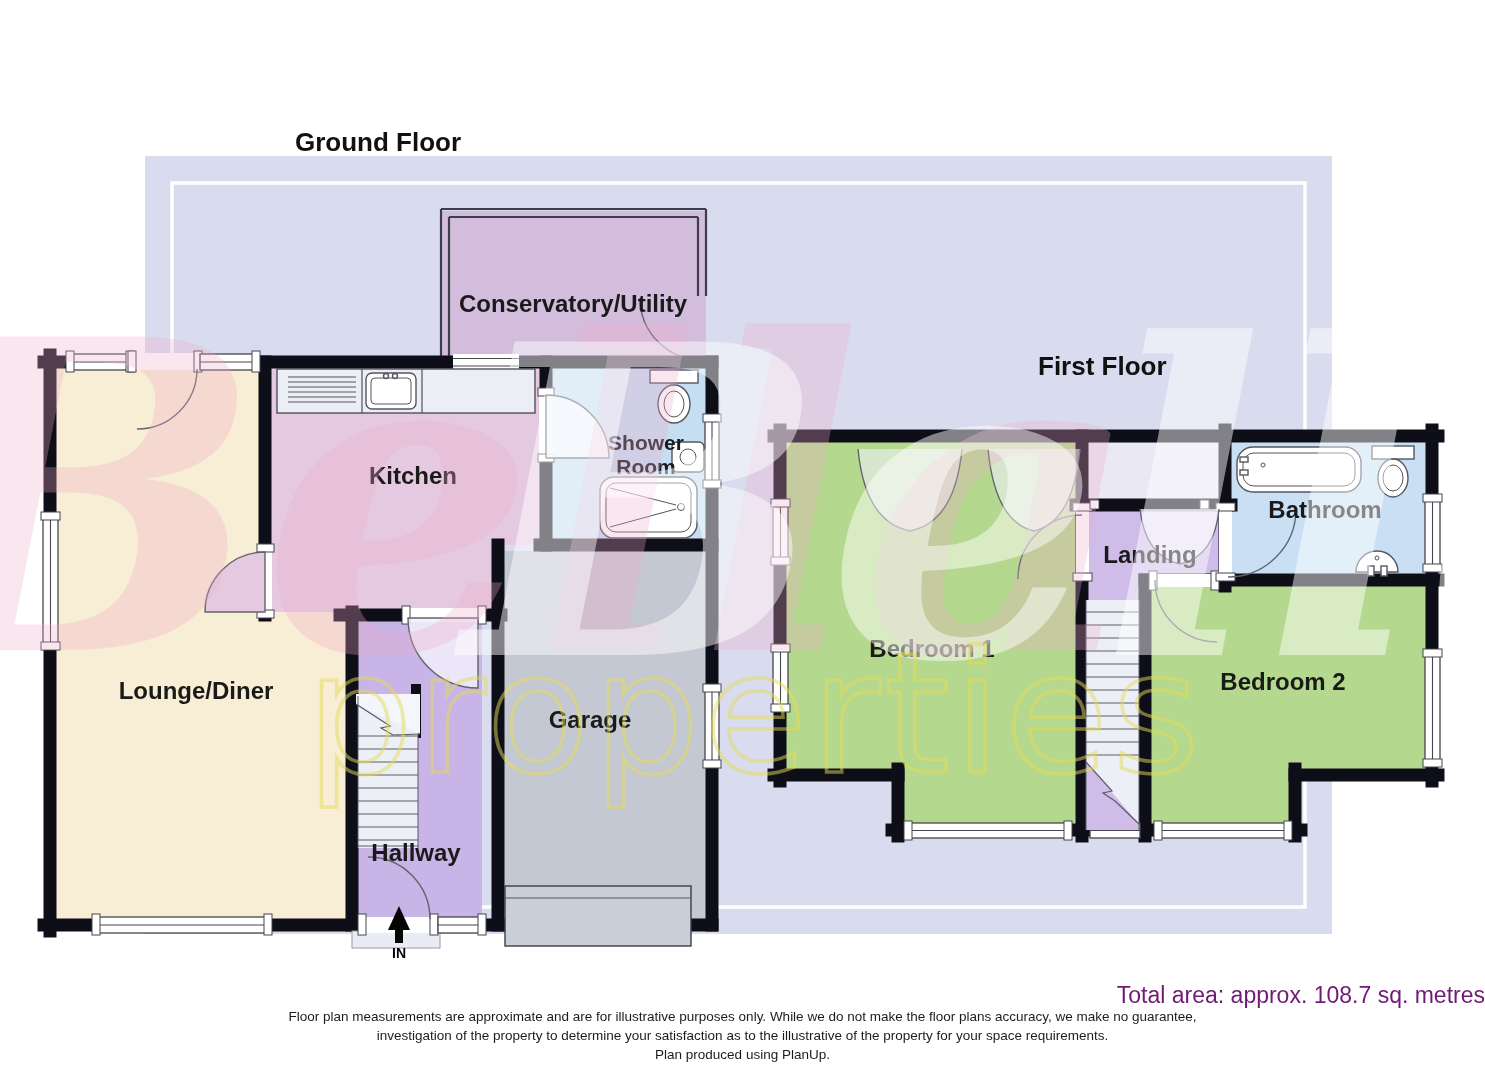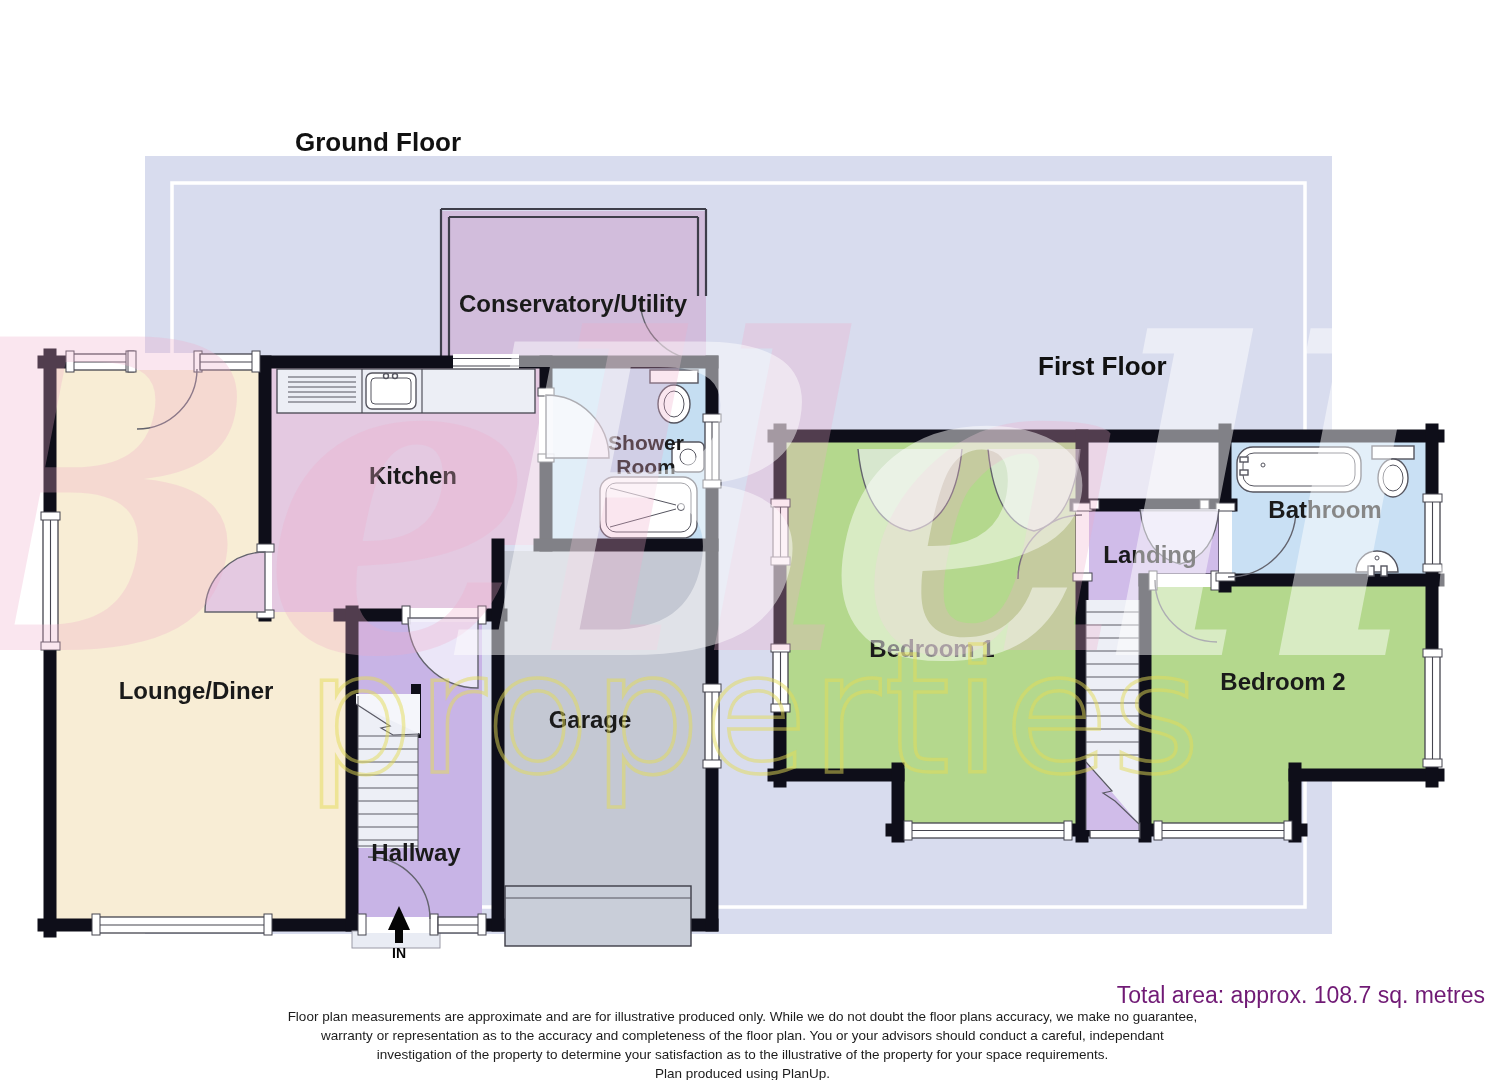--- a/index.html
+++ b/index.html
@@ -332,18 +332,17 @@
 
   <g pointer-events="none">
     <text x="520" y="650" class="wm-script" font-size="430" fill-opacity="0.30" fill="#efaccb">Bella</text>
     <text x="1085" y="655" class="wm-script" font-size="430" fill-opacity="0.48" fill="#ffffff">Bella</text>
     <text x="755" y="772" class="wm-sub" font-size="168" stroke-width="3.5" stroke-opacity="0.5" letter-spacing="4" stroke="#e3dc55">properties</text>
   </g>
 </svg>
 
   <div class="total-area">Total area: approx. 108.7 sq. metres</div>
   <div class="disclaimer">
-    <div>Floor plan measurements are approximate and are for illustrative produced only. While we do not doubt the floor plans accuracy, we make no guarantee,</div>
-    <div>warranty or representation as to the accuracy and completeness of the floor plan. You or your advisors should conduct a careful, independant</div>
+    <div>Floor plan measurements are approximate and are for illustrative purposes only. While we do not make the floor plans accuracy, we make no guarantee,</div>
     <div>investigation of the property to determine your satisfaction as to the illustrative of the property for your space requirements.</div>
     <div>Plan produced using PlanUp.</div>
   </div>
 </div>
 
 </body></html>

